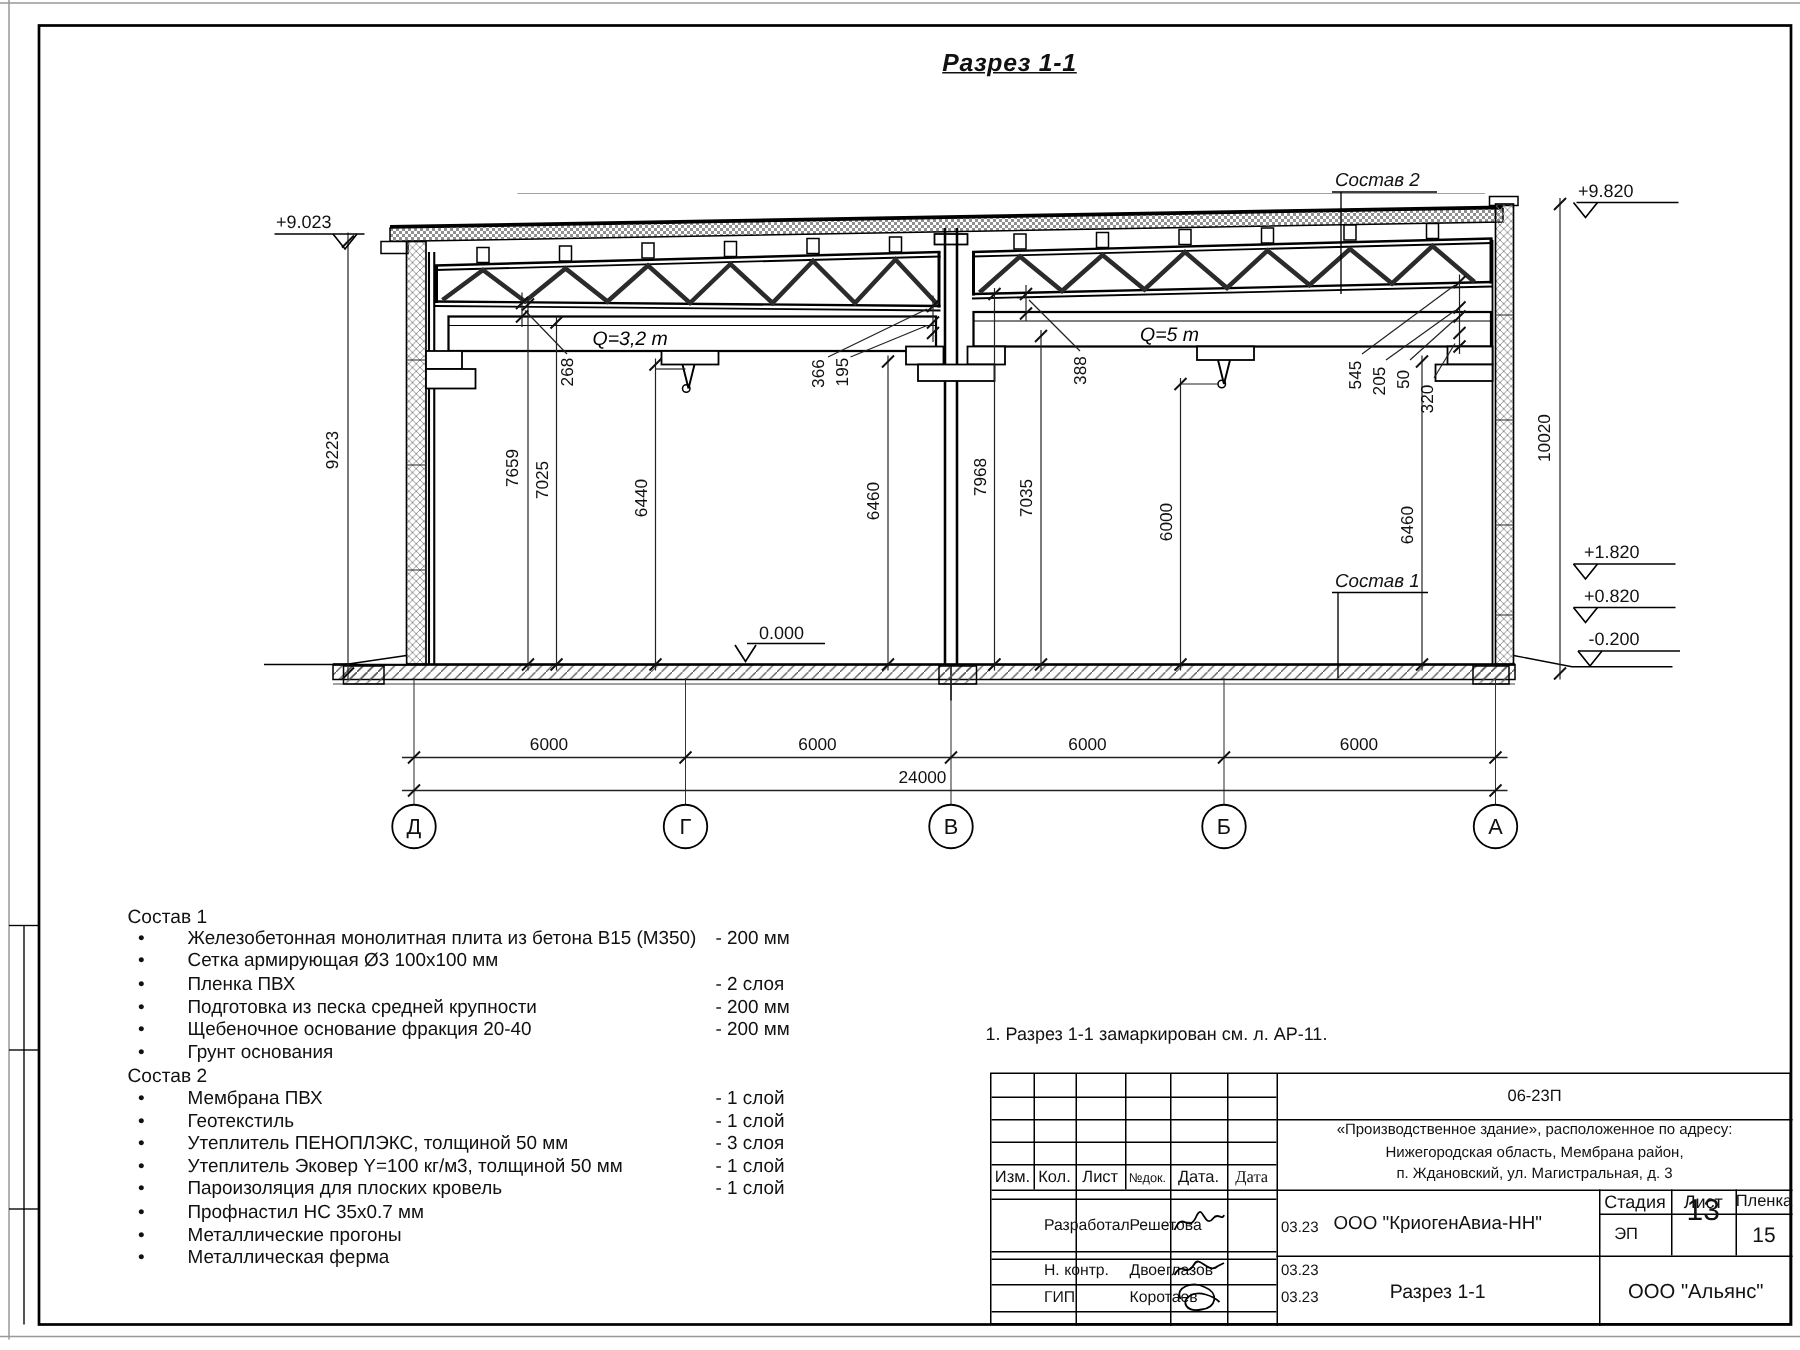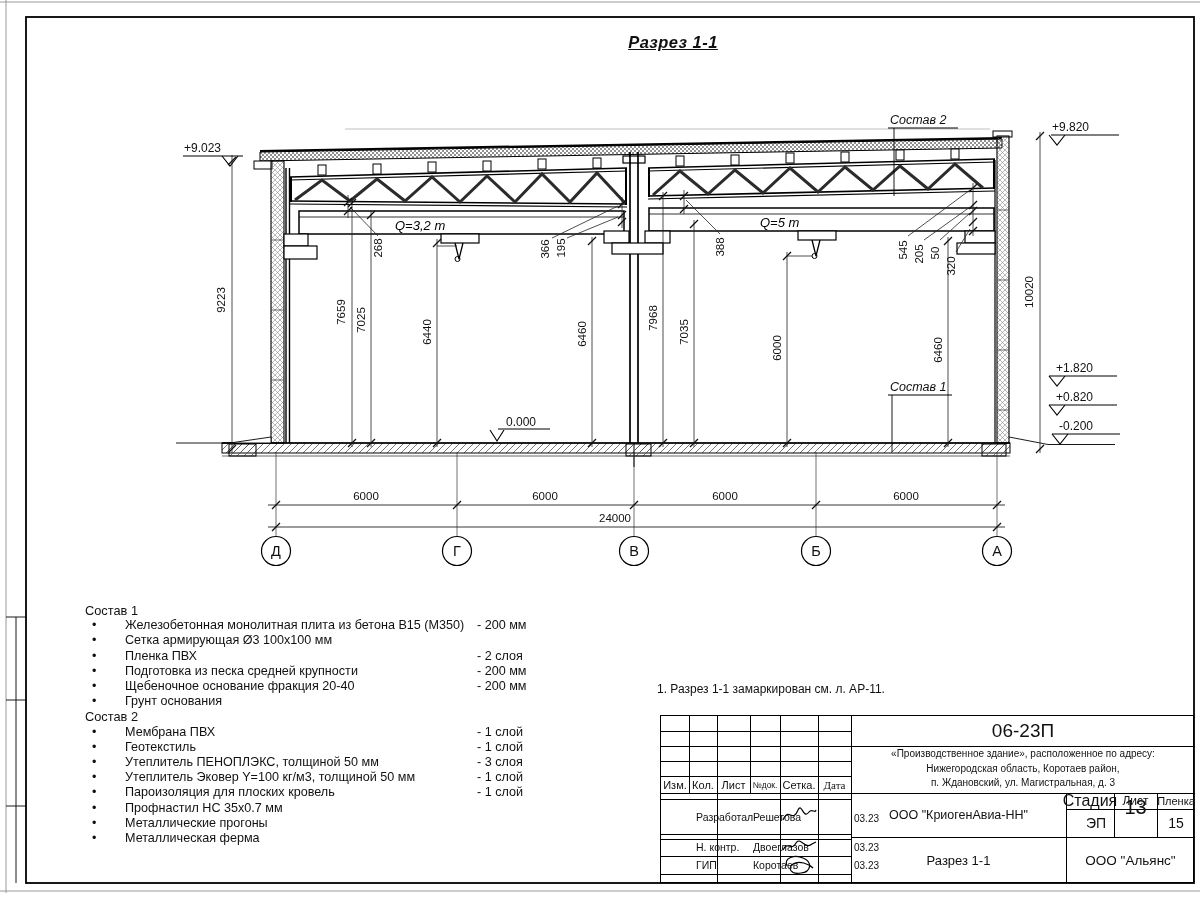--- a/index.html
+++ b/index.html
@@ -364,47 +364,47 @@
   <div class="hl" style="left:190px;top:121px;width:344px;"></div>
   <div class="vl" style="left:405px;top:77px;height:91px;"></div>
   <div class="vl" style="left:453px;top:77px;height:44px;"></div>
   <div class="vl" style="left:496px;top:77px;height:44px;"></div>
   <div class="hl" style="left:405px;top:93px;width:129px;"></div>
 
   <div class="cell" style="left:0;top:60px;width:28px;height:17px;font-size:11px;">Изм.</div>
   <div class="cell" style="left:28px;top:60px;width:28px;height:17px;font-size:11px;">Кол.</div>
   <div class="cell" style="left:56px;top:60px;width:33px;height:17px;font-size:11px;">Лист</div>
   <div class="cell" style="left:89px;top:60px;width:30px;height:17px;font-size:8.5px;">№док.</div>
-  <div class="cell" style="left:119px;top:60px;width:38px;height:17px;font-size:11px;">Сетка.</div>
+  <div class="cell" style="left:119px;top:60px;width:38px;height:17px;font-size:11px;">Дата.</div>
   <div class="cell" style="left:157px;top:60px;width:33px;height:17px;font-size:11px;font-family:Liberation Serif, serif;">Дата</div>
 
   <div class="lcell" style="left:3px;top:95px;font-size:10.5px;">Разработал</div>
   <div class="lcell" style="left:60px;top:95px;font-size:10.5px;">Решетова</div>
   <div class="lcell" style="left:161px;top:97px;font-size:10px;">03.23</div>
   <div class="lcell" style="left:3px;top:125px;font-size:10.5px;">Н. контр.</div>
   <div class="lcell" style="left:60px;top:125px;font-size:10.5px;text-align:center;">Двоеглазов</div>
   <div class="lcell" style="left:161px;top:126px;font-size:10px;">03.23</div>
   <div class="lcell" style="left:3px;top:143px;font-size:10.5px;">ГИП</div>
   <div class="lcell" style="left:60px;top:143px;font-size:10.5px;">Коротаев</div>
   <div class="lcell" style="left:161px;top:144px;font-size:10px;">03.23</div>
 
   <svg class="sig-svg" width="40" height="84">
     <path d="M4,22 C10,8 13,26 19,12 C23,4 24,22 30,14 C33,10 36,16 37,12" stroke="#000" stroke-width="1.2" fill="none"></path>
     <path d="M4,52 C9,42 12,54 17,45 C21,38 26,52 33,46 L37,44" stroke="#000" stroke-width="1.2" fill="none"></path>
     <path d="M8,68 C4,60 16,56 24,60 C34,64 32,74 22,75 C12,77 8,70 14,66 C20,62 30,66 34,70" stroke="#000" stroke-width="1.2" fill="none"></path>
   </svg>
 
-  <div class="cell" style="left:190px;top:0;width:344px;height:30px;font-size:19px;">06-23П</div>
+  <div class="cell" style="left:190px;top:0;width:344px;height:30px;font-size:11px;">06-23П</div>
   <div class="abs" style="left:190px;top:31px;width:344px;text-align:center;font-size:10px;line-height:14.6px;">
     <div>«Производственное здание», расположенное по адресу:</div>
-    <div>Нижегородская область, Коротаев район,</div>
+    <div>Нижегородская область, Мембрана район,</div>
     <div>п. Ждановский, ул. Магистральная, д. 3</div>
   </div>
   <div class="cell" style="left:190px;top:77px;width:215px;height:44px;font-size:12.5px;">ООО "КриогенАвиа-НН"</div>
-  <div class="cell" style="left:405px;top:77px;width:48px;height:16px;font-size:16px;">Стадия</div>
+  <div class="cell" style="left:405px;top:77px;width:48px;height:16px;font-size:12px;">Стадия</div>
   <div class="cell" style="left:453px;top:77px;width:43px;height:16px;font-size:12px;">Лист</div>
   <div class="cell" style="left:496px;top:77px;width:38px;height:16px;font-size:11px;">Пленка</div>
-  <div class="cell" style="left:411px;top:93px;width:48px;height:28px;font-size:14px;">ЭП</div>
+  <div class="cell" style="left:399px;top:93px;width:48px;height:28px;font-size:11px;">ЭП</div>
   <div class="cell" style="left:453px;top:77px;width:43px;height:28px;font-size:20px;">13</div>
   <div class="cell" style="left:496px;top:93px;width:38px;height:28px;font-size:14px;">15</div>
   <div class="cell" style="left:190px;top:121px;width:215px;height:47px;font-size:13px;">Разрез 1-1</div>
   <div class="cell" style="left:405px;top:121px;width:129px;height:47px;font-size:13.5px;">ООО "Альянс"</div>
 </div>
 
 </body></html>

